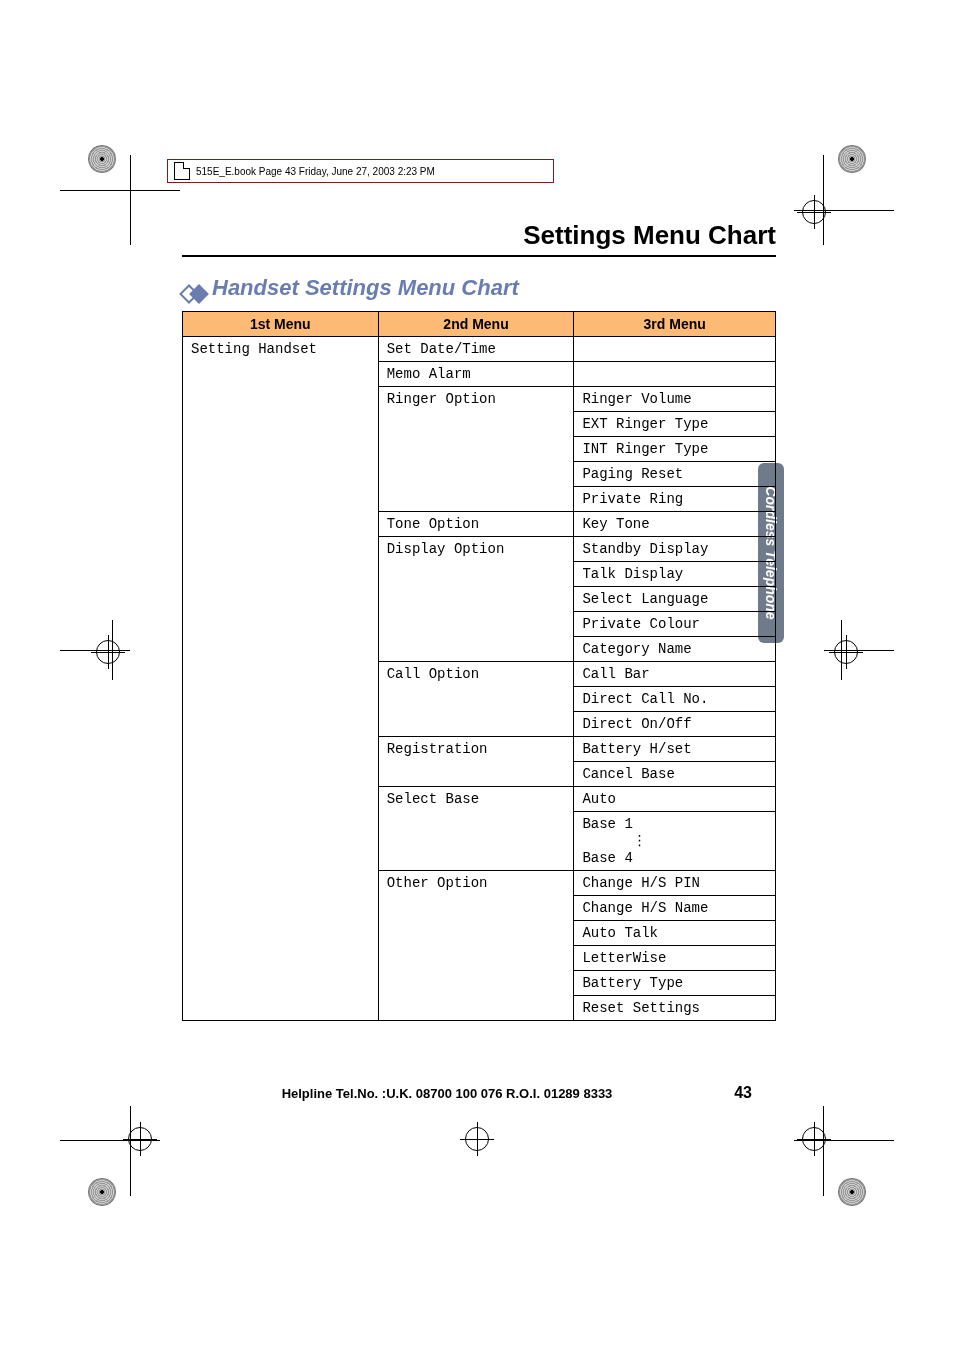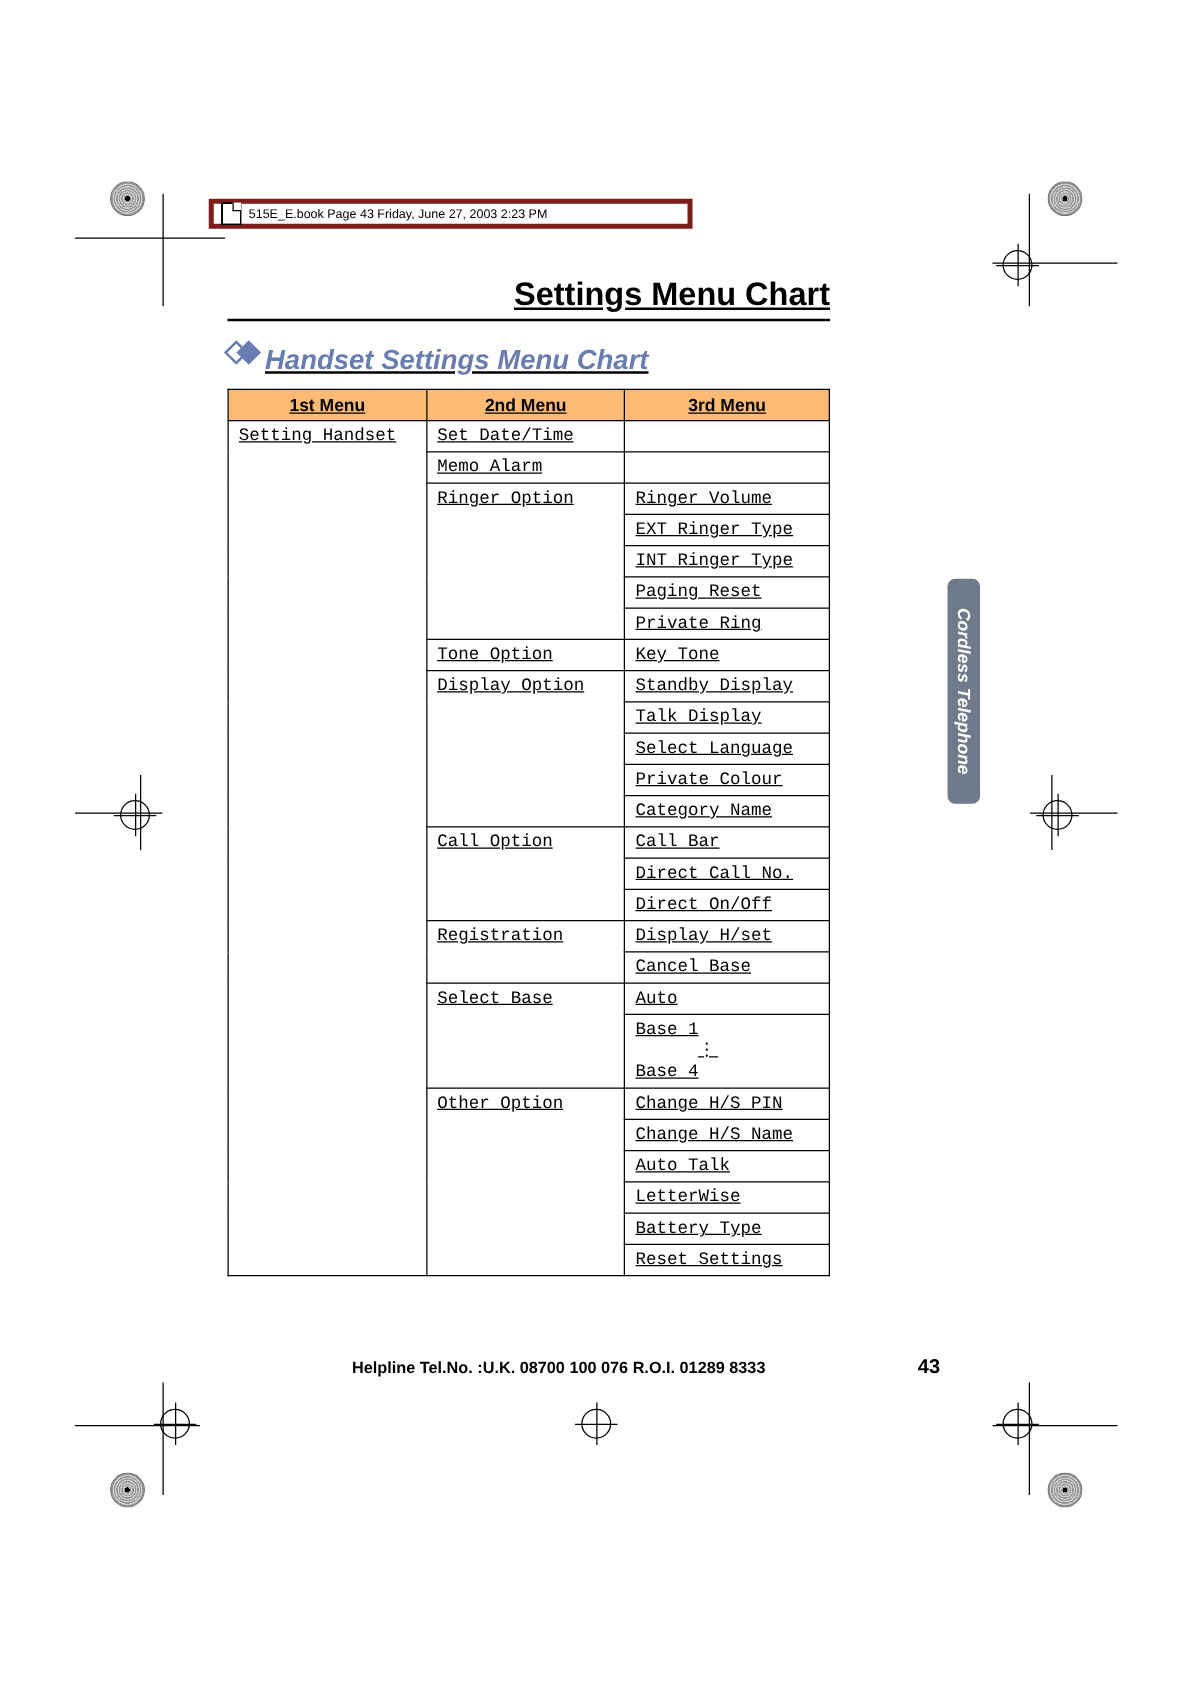--- a/index.html
+++ b/index.html
@@ -66,21 +66,21 @@
   .flv-mr { top:620px; right:112px; height:60px; }
   .flh-mr { top:650px; right:60px; width:70px; }
 
   
   .book-header {
     position: absolute;
     top: 159px;
     left: 167px;
     right: 400px;
     height: 24px;
-    border: 4px solid #7f1d1d;
+    border: 1px solid #7f1d1d;
     display: flex;
     align-items: center;
     padding: 0 6px;
     font-size: 10px;
   }
   .book-header .page-icon {
     width: 16px; height: 18px;
     margin-right: 6px;
     background:
       linear-gradient(#fff,#fff) padding-box,
@@ -96,38 +96,37 @@
     background:#fff;
     border-left:1px solid #000;
     border-bottom:1px solid #000;
   }
 
   
   .page {
     position: absolute;
     top: 220px;
     left: 182px;
-    width: 482px;
-    text-decoration: underline;
+    width: 594px;
   }
 
   .page h1 {
     font-size: 26px;
     font-weight: bold;
     text-align: right;
     margin: 0 0 4px 0;
   }
   .page .rule {
     border-top: 2px solid #000;
     margin: 0 0 18px 0;
   }
 
   .section-title {
     display: flex;
-    align-items: flex-start;
+    align-items: flex-end;
     gap: 6px;
     margin: 0 0 10px 0;
   }
   .diamond {
     width: 14px; height: 14px;
     transform: rotate(45deg);
   }
   .diamond.outline { background:#fff; border:2px solid #6a7db0; }
   .diamond.solid   { background:#6a7db0; margin-left:-10px; }
   .section-title h2 {
@@ -317,21 +316,21 @@
       </tr>
       <tr>
         <td>Direct Call No.</td>
       </tr>
       <tr>
         <td>Direct On/Off</td>
       </tr>
 
       <tr>
         <td rowspan="2">Registration</td>
-        <td>Display H/set</td>
+        <td>Battery H/set</td>
       </tr>
       <tr>
         <td>Cancel Base</td>
       </tr>
 
       <tr>
         <td rowspan="2">Select Base</td>
         <td>Auto</td>
       </tr>
       <tr>

